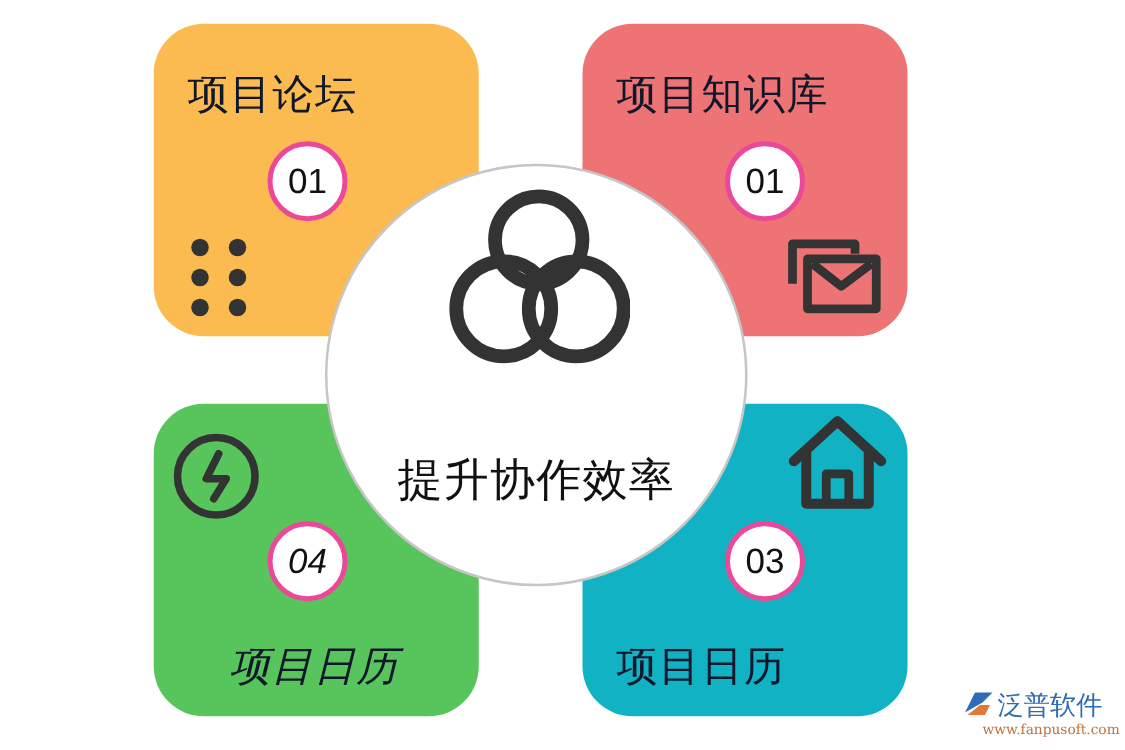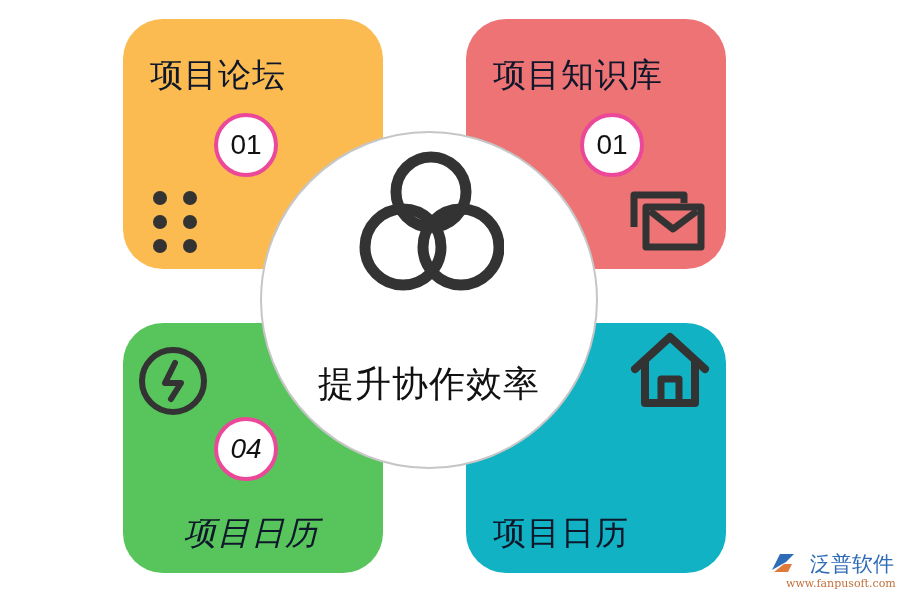--- a/index.html
+++ b/index.html
@@ -12,21 +12,21 @@
   .card-4 { left:123px; top:323px;font-style:italic; }
   .card-title { position:absolute; font-size:33px; color:#0f172a; white-space:nowrap; letter-spacing:1px; }
   .num { position:absolute; width:64px; height:64px; border-radius:50%; background:#fff;
          border:4px solid #ec4899; box-sizing:border-box; display:flex; align-items:center;
          justify-content:center; font-size:28px; color:#111; font-family:"Liberation Sans",sans-serif; }
   .icon { position:absolute; }
   .center { position:absolute; left:260px; top:131px; width:338px; height:338px; border-radius:50%;
             background:#fff; border:2px solid #c6c6c6; box-sizing:border-box; }
   .center-title { position:absolute; left:0; right:0; top:195px; text-align:center; font-size:36px; color:#111; letter-spacing:1px;margin-top:32px; }
   .logo { position:absolute; left:768px; top:550px; width:130px; height:45px; }
-  .logo-name { position:absolute; left:30px; top:0; font-size:21px; color:#2e6cb6; white-space:nowrap;margin-left:12px; }
+  .logo-name { position:absolute; left:30px; top:0; font-size:21px; color:#2e6cb6; white-space:nowrap; }
   .logo-url { position:absolute; left:18px; top:27px; font-size:11px; color:#c0703a; font-family:"DejaVu Serif",serif; white-space:nowrap; }
 </style>
 </head>
 <body>
 
 <div class="card card-1" style="background:#fbbb50;">
   <div class="card-title" style="left:27px; top:34px;">项目论坛</div>
   <div class="num" style="left:91px; top:94px;">01</div>
   <svg class="icon" style="left:28px; top:170px;" width="50" height="66" viewBox="0 0 50 66">
     <circle cx="9" cy="9" r="7" fill="#333"></circle>
@@ -42,20 +42,21 @@
   <div class="card-title" style="left:27px; top:34px;">项目知识库</div>
   <div class="num" style="left:114px; top:94px;">01</div>
   <svg class="icon" style="left:162px; top:170px;" width="78" height="62" viewBox="0 0 78 62">
     <path d="M6 38 V6 H56 V14" fill="none" stroke="#333" stroke-width="7" stroke-linejoin="round"></path>
     <rect x="18" y="18" width="55" height="40" fill="none" stroke="#333" stroke-width="7" stroke-linejoin="round"></rect>
     <path d="M22 22 L45 40 L69 22" fill="none" stroke="#333" stroke-width="7" stroke-linejoin="round"></path>
   </svg>
 </div>
 
 <div class="card card-3" style="background:#11b2c4;">
+  <div class="num" style="left:114px; top:94px;">03</div>
   <svg class="icon" style="left:163px; top:8px;" width="82" height="78" viewBox="0 0 82 78">
     <path d="M6 38 L41 6 L76 38" fill="none" stroke="#333" stroke-width="8" stroke-linecap="round" stroke-linejoin="round"></path>
     <path d="M16 30 V72 H66 V30" fill="none" stroke="#333" stroke-width="8" stroke-linejoin="round"></path>
     <path d="M32 72 V48 H50 V72" fill="none" stroke="#333" stroke-width="7" stroke-linejoin="round"></path>
   </svg>
   <div class="card-title" style="left:27px; top:188px;">项目日历</div>
 </div>
 
 <div class="card card-4" style="background:#57c45c;">
   <svg class="icon" style="left:14px; top:22px;" width="72" height="72" viewBox="0 0 72 72">

